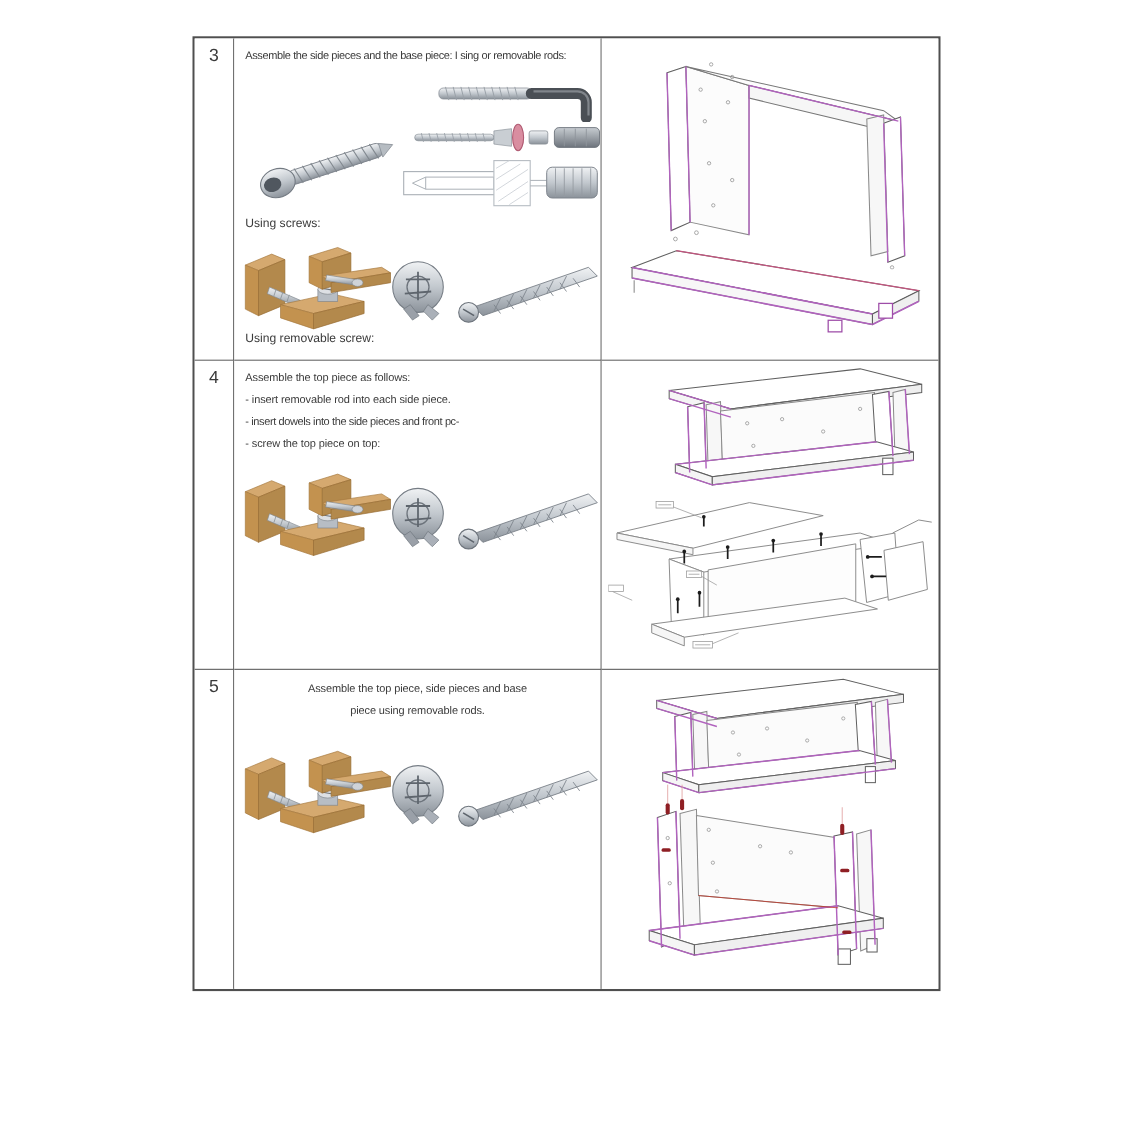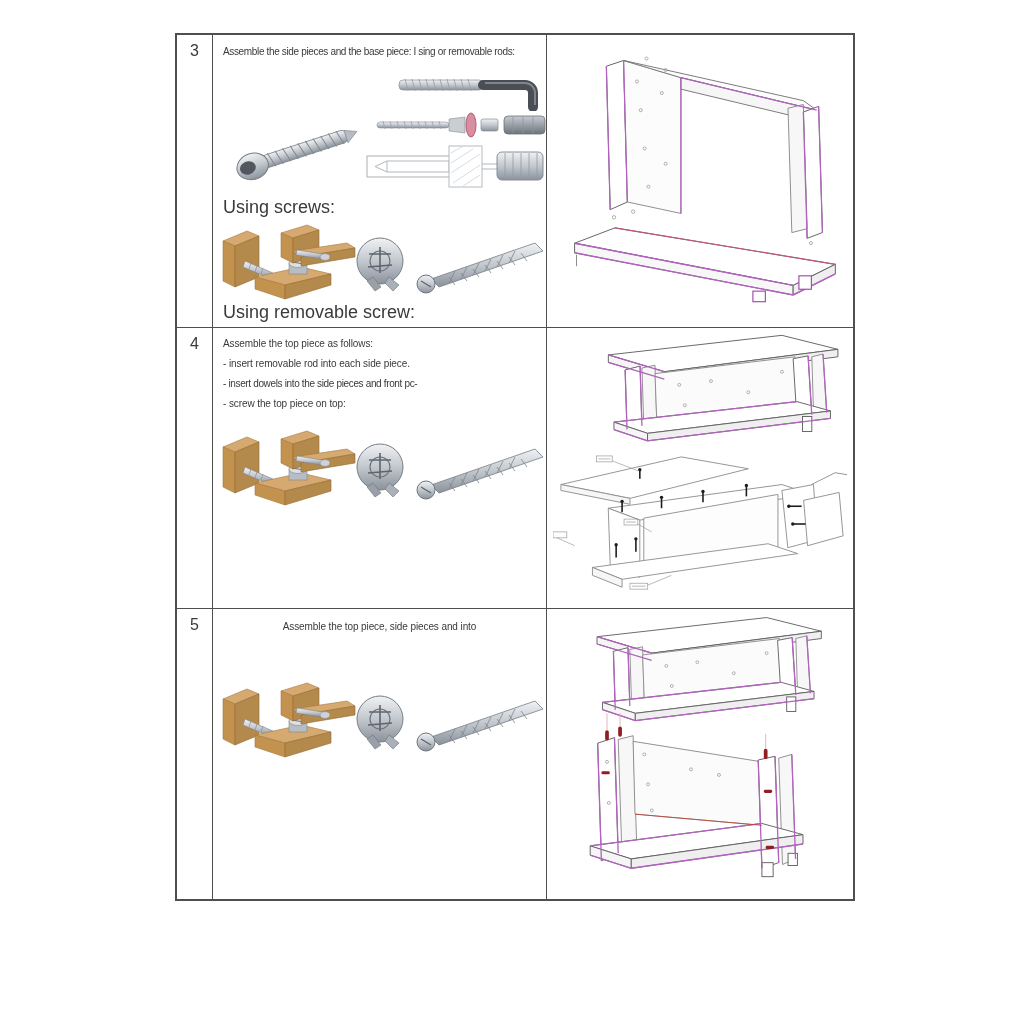--- a/index.html
+++ b/index.html
@@ -10,21 +10,21 @@
              border:2px solid #4f4f4f;background:#fff;}
   .cell{position:relative;border-right:1.6px solid #4f4f4f;border-bottom:1.6px solid #4f4f4f;
         box-sizing:border-box;overflow:hidden;background:#fff;}
   .cell.last-col{border-right:none;}
   .cell.last-row{border-bottom:none;}
   .step-num{font-size:16px;text-align:center;padding-top:7px;}
   .instr{position:absolute;left:10px;right:4px;top:7px;font-size:10px;line-height:20px;
          letter-spacing:-0.1px;}
   .instr.tight{letter-spacing:-0.35px;}
   .instr.centered{text-align:center;left:4px;right:4px;}
-  .caption{position:absolute;left:10px;font-size:18px;}
+  .caption{position:absolute;left:10px;font-size:11px;}
   .art{position:absolute;}
   .art svg{display:block;width:100%;height:100%;}
   .lbl-squiggle{stroke:#9a9a9a;stroke-width:0.7;fill:none;}
 </style>
 </head>
 <body>
 
 <svg width="0" height="0" style="position:absolute" aria-hidden="true">
   <defs>
     <linearGradient id="gMetal" x1="0" y1="0" x2="0" y2="1">
@@ -440,21 +440,22 @@
           </g>
         </svg>
       </div>
     </div>
 
     <div class="cell last-row">
       <div class="step-num">5</div>
     </div>
 
     <div class="cell last-row">
-      <div class="instr centered" style="top:8px">Assemble the top piece, side pieces and into</div>
+      <div class="instr centered" style="top:8px">Assemble the top piece, side pieces and base</div>
+      <div class="instr centered" style="top:28px">piece using removable rods.</div>
       <div class="art" style="left:4px;top:70px;width:330px;height:95px">
   <svg viewBox="0 0 330 95">
 
     <g>
       <polygon points="6,20 30,10 42,15 18,25" fill="#d5a96f" stroke="#a5793f" stroke-width="0.6"></polygon>
       <polygon points="6,20 18,25 18,66 6,60" fill="#c3924f" stroke="#a5793f" stroke-width="0.6"></polygon>
       <polygon points="18,25 42,15 42,56 18,66" fill="#b3894c" stroke="#96692f" stroke-width="0.6"></polygon>
 
       <polygon points="28,40 56,52 54,58 26,46" fill="url(#gMetal)" stroke="#80868d" stroke-width="0.6"></polygon>
       <line x1="34" y1="42" x2="32" y2="48" stroke="#858c93" stroke-width="0.7"></line>

